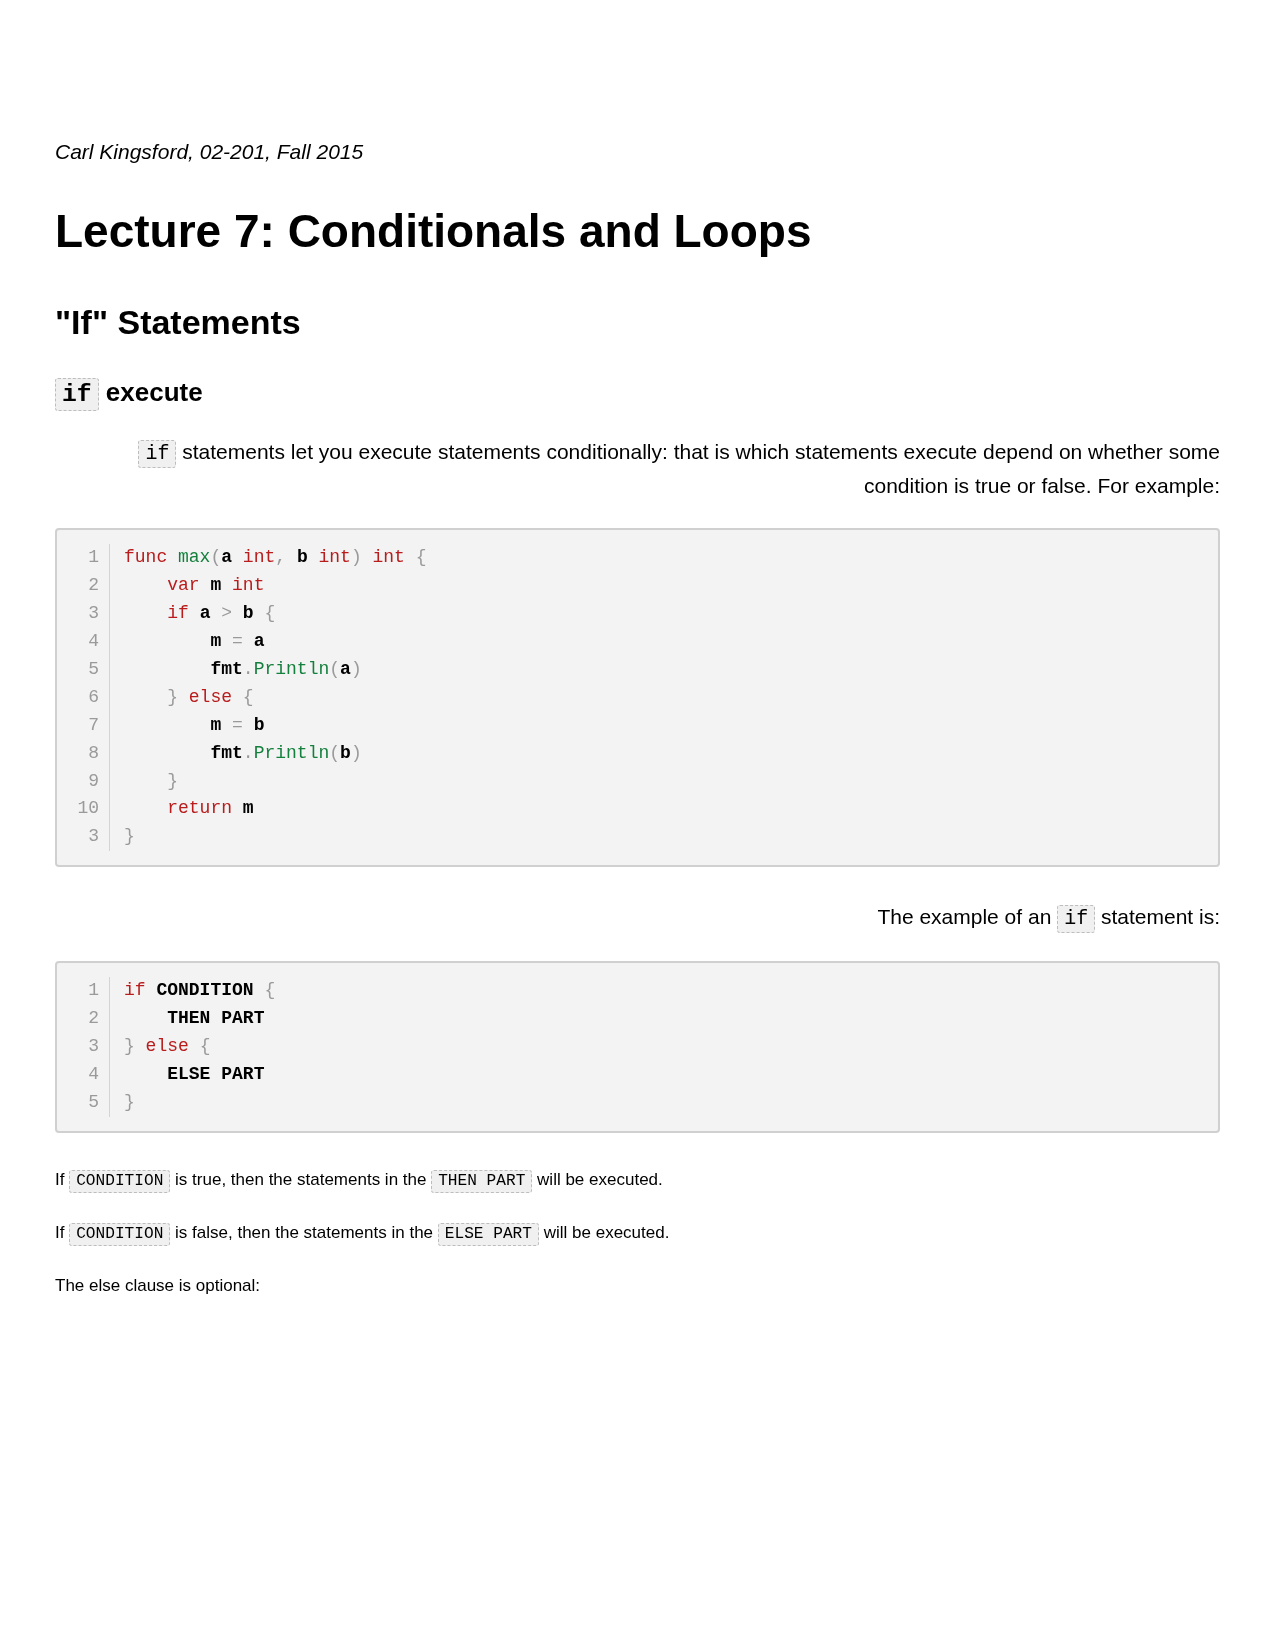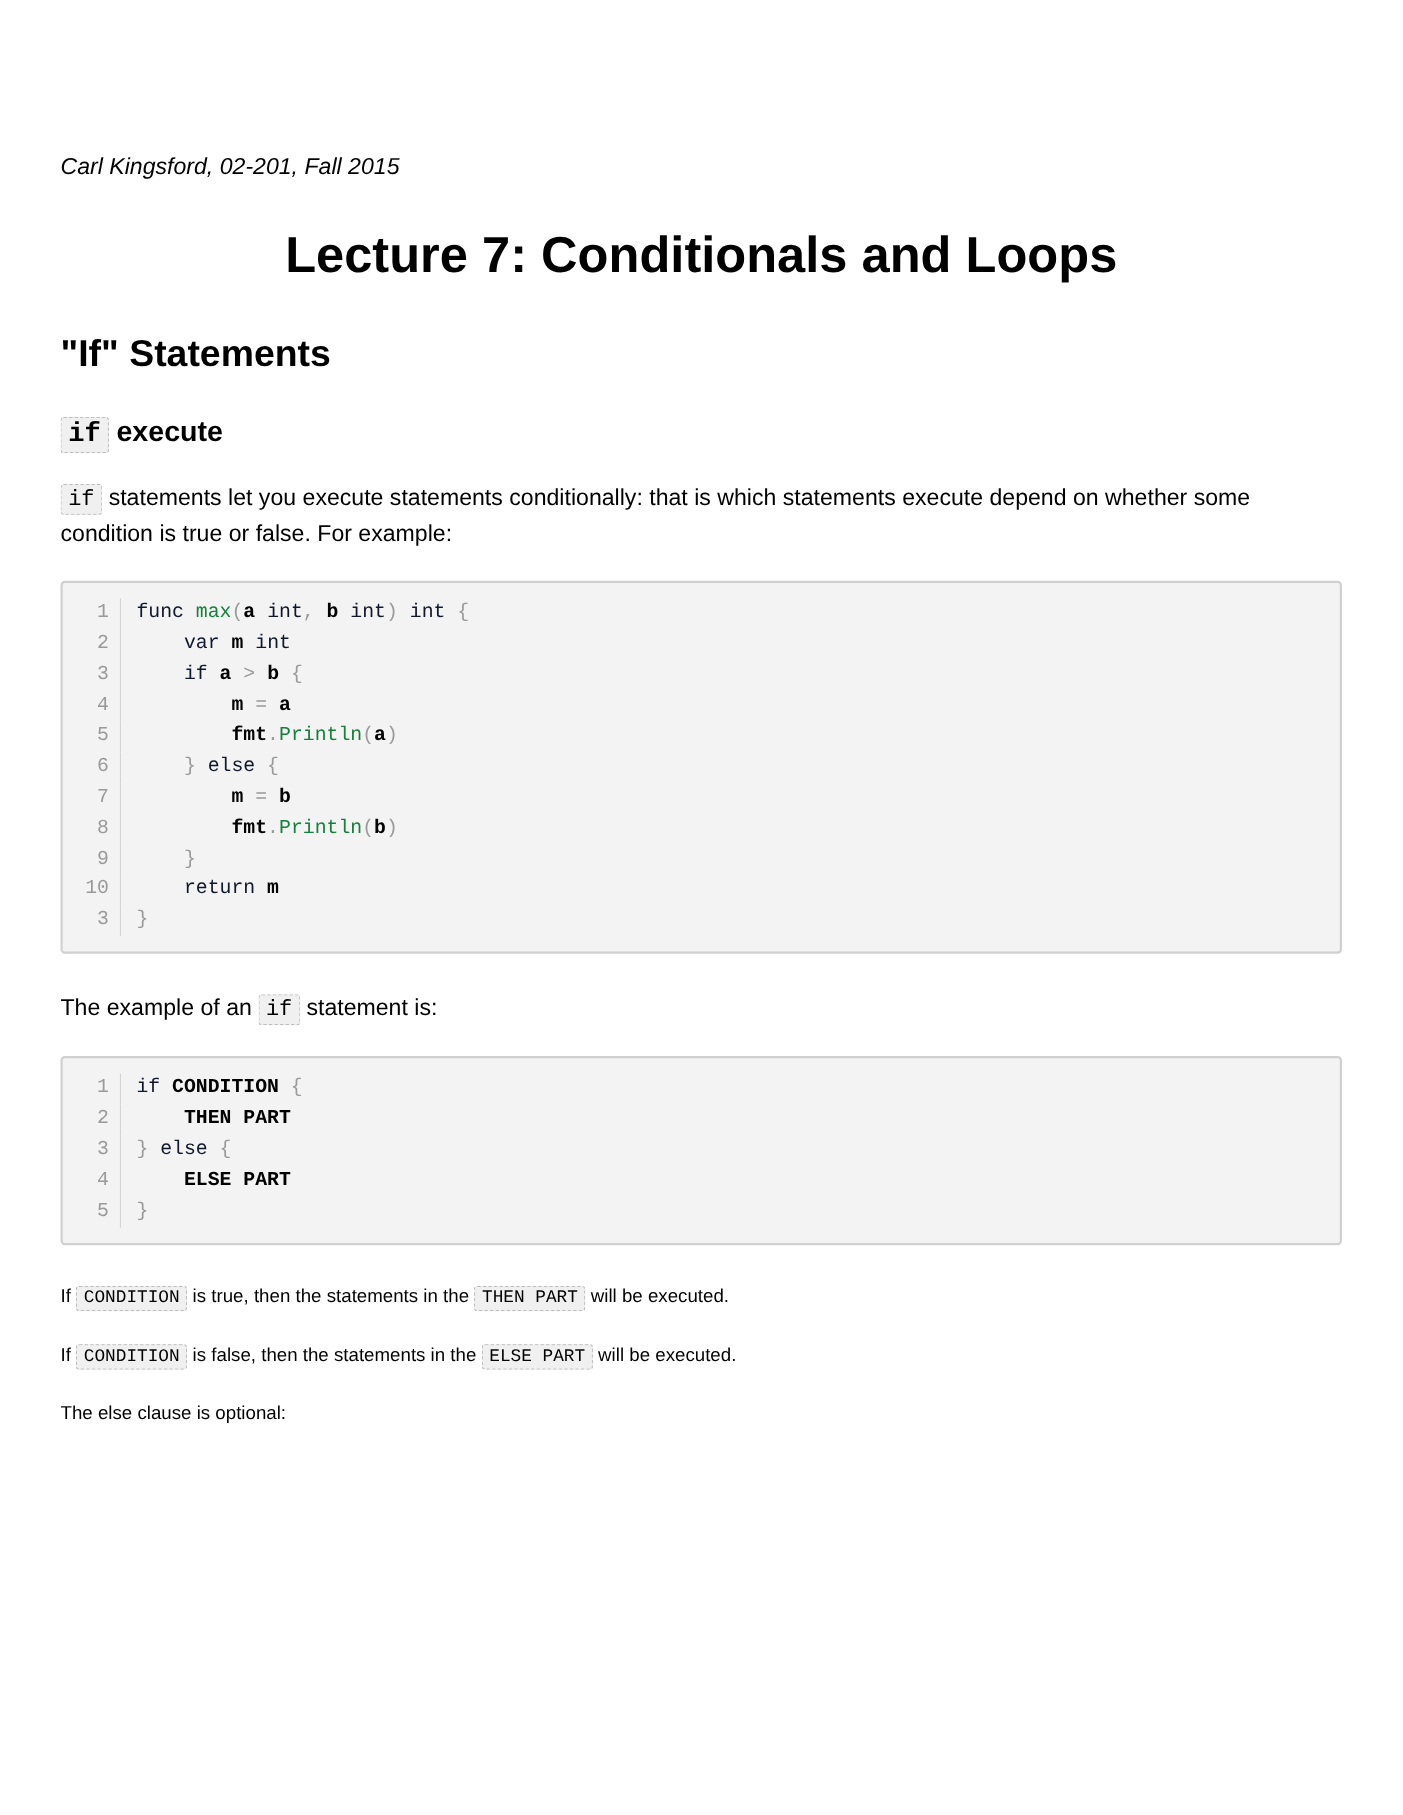--- a/index.html
+++ b/index.html
@@ -17,36 +17,36 @@
   }
   .byline {
     font-style: italic;
     font-size: 21px;
     margin: 0 0 40px 0;
   }
   h1.title {
     font-size: 46px;
     font-weight: 700;
     margin: 0 0 45px 0;
-    text-align: center;
   }
   h2.section {
     font-size: 34px;
     font-weight: 700;
     margin: 0 0 35px 0;
   }
   h3.subsection {
     font-size: 26px;
     font-weight: 700;
     margin: 0 0 28px 0;
   }
   .body-text {
     font-size: 21px;
     line-height: 1.55;
     margin: 0 0 26px 0;
+    text-align: right;
   }
   .body-line {
     font-size: 17px;
     line-height: 1.55;
     margin: 0 0 26px 0;
   }
   
   .ic {
     font-family: "Courier New", Courier, monospace;
     font-size: 0.95em;
@@ -78,21 +78,21 @@
     border-right: 1px solid #d4d4d4;
     padding-right: 10px;
     margin-right: 14px;
     flex: 0 0 auto;
     user-select: none;
   }
   .codeblock .cl {
     white-space: pre;
     flex: 1 1 auto;
   }
-  .tok-kw   { color: #0f172a; }  
+  .tok-kw   { color: #b91c1c; }  
   .tok-id   { color: #000; font-weight: 700; } 
   .tok-fn   { color: #15803d; }  
   .tok-punc { color: #9a9a9a; }
   .tok-op   { color: #9a9a9a; }
   .tok-upper{ color: #000; font-weight: 700; } 
 </style>
 </head>
 <body>
 
 <div class="page">

